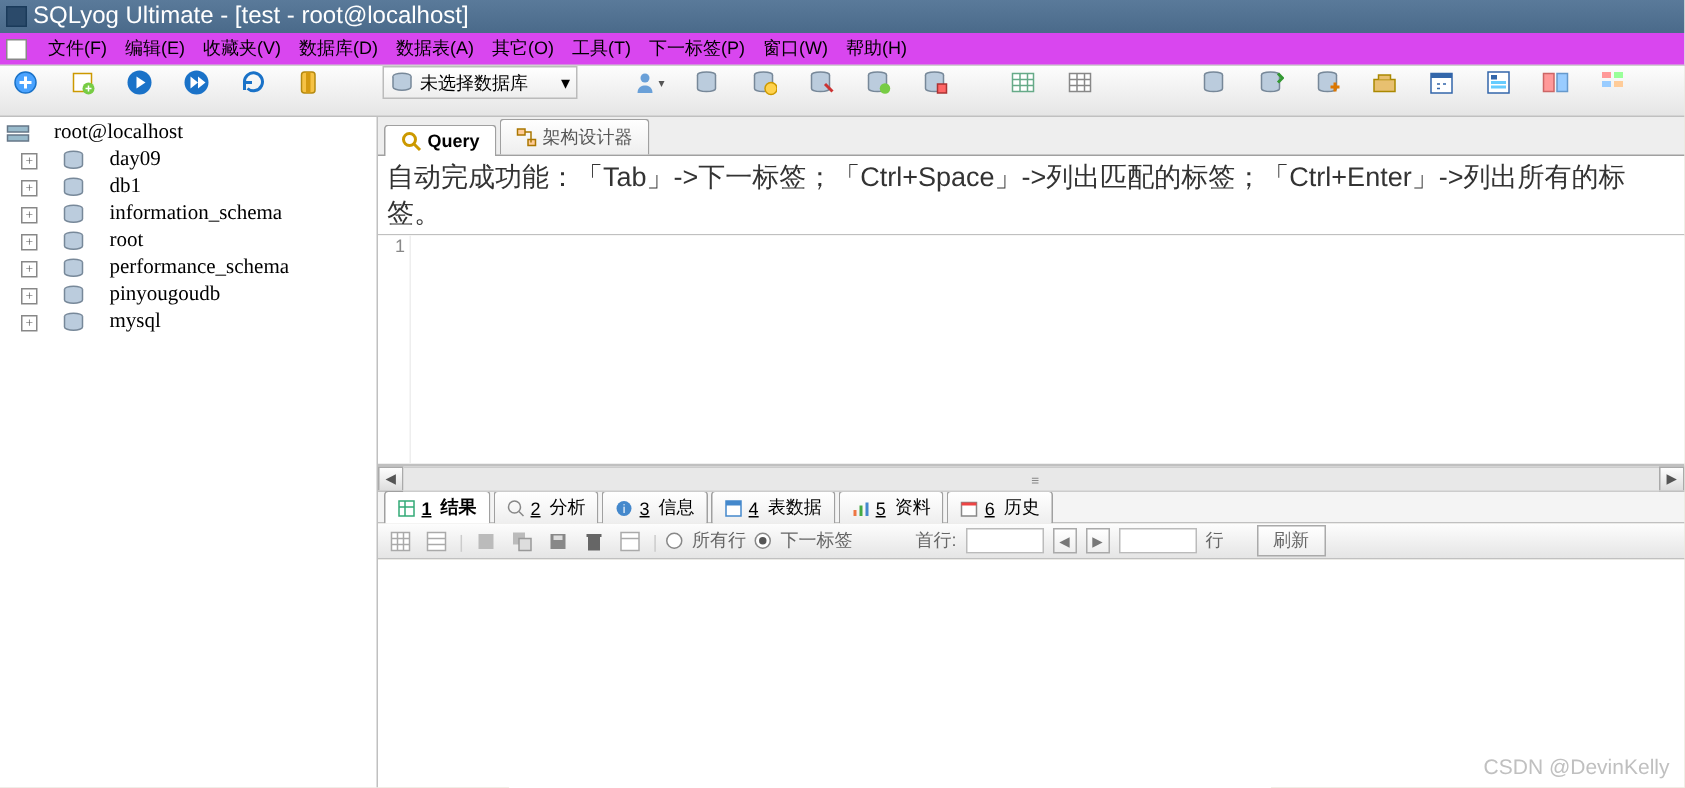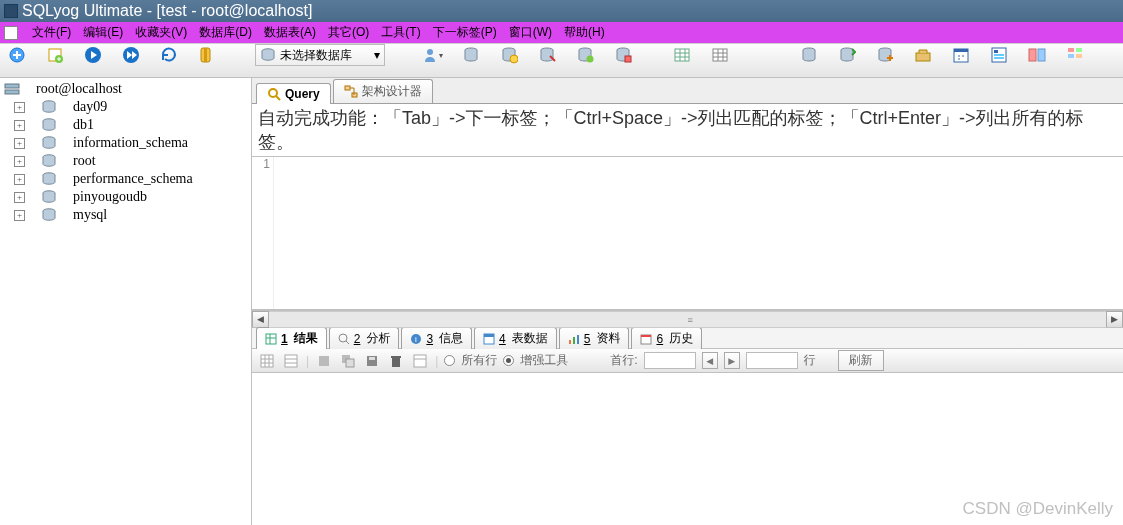--- a/index.html
+++ b/index.html
@@ -131,21 +131,21 @@
     display:flex;align-items:center;padding:0 6px;gap:6px;font-size:12px;color:#666;
   }
   .rt-btn{width:18px;height:18px;display:flex;align-items:center;justify-content:center;}
   .rad{width:11px;height:11px;border:1px solid #888;border-radius:50%;background:#fff;display:inline-flex;align-items:center;justify-content:center;}
   .rad.sel::after{content:"";width:5px;height:5px;background:#555;border-radius:50%;}
   .txtbox{width:52px;height:17px;border:1px solid #bbb;background:#fff;}
   .nav-small{width:16px;height:17px;border:1px solid #aaa;background:linear-gradient(#fff,#eee);display:flex;align-items:center;justify-content:center;font-size:9px;color:#777;}
   .flat-btn{border:1px solid #aaa;background:linear-gradient(#fff,#eee);padding:1px 10px;color:#666;}
   .result-area{flex:1;background:#fff;}
   .watermark{
-    position:absolute;right:10px;bottom:6px;color:#c0c0c0;font-size:17px;font-family:Arial;
+    position:absolute;right:10px;bottom:6px;color:#c0c0c0;font-size:14px;font-family:Arial;
   }
   svg{display:block;}
 </style>
 </head>
 <body>
 
 <div class="titlebar">
   <span class="app-ico"></span>
   <span>SQLyog Ultimate - [test - root@localhost]</span>
 </div>
@@ -525,21 +525,21 @@
       <div class="rt-btn">
           <svg width="14" height="14">
             <rect x="1" y="1" width="12" height="12" fill="#fff" stroke="#aaa"></rect>
             <path d="M1 5h12" stroke="#aaa"></path>
           </svg>
         </div>
       <span style="color:#ccc;">|</span>
       <span class="rad"></span>
       <span>所有行</span>
       <span class="rad sel"></span>
-      <span>增强工具</span>
+      <span>下一标签</span>
       <span style="width:30px;"></span>
       <span>首行:</span>
       <span class="txtbox"></span>
       <span class="nav-small">◀</span>
       <span class="nav-small">▶</span>
       <span class="txtbox"></span>
       <span>行</span>
       <span style="width:10px;"></span>
       <span class="flat-btn">刷新</span>
     </div>

